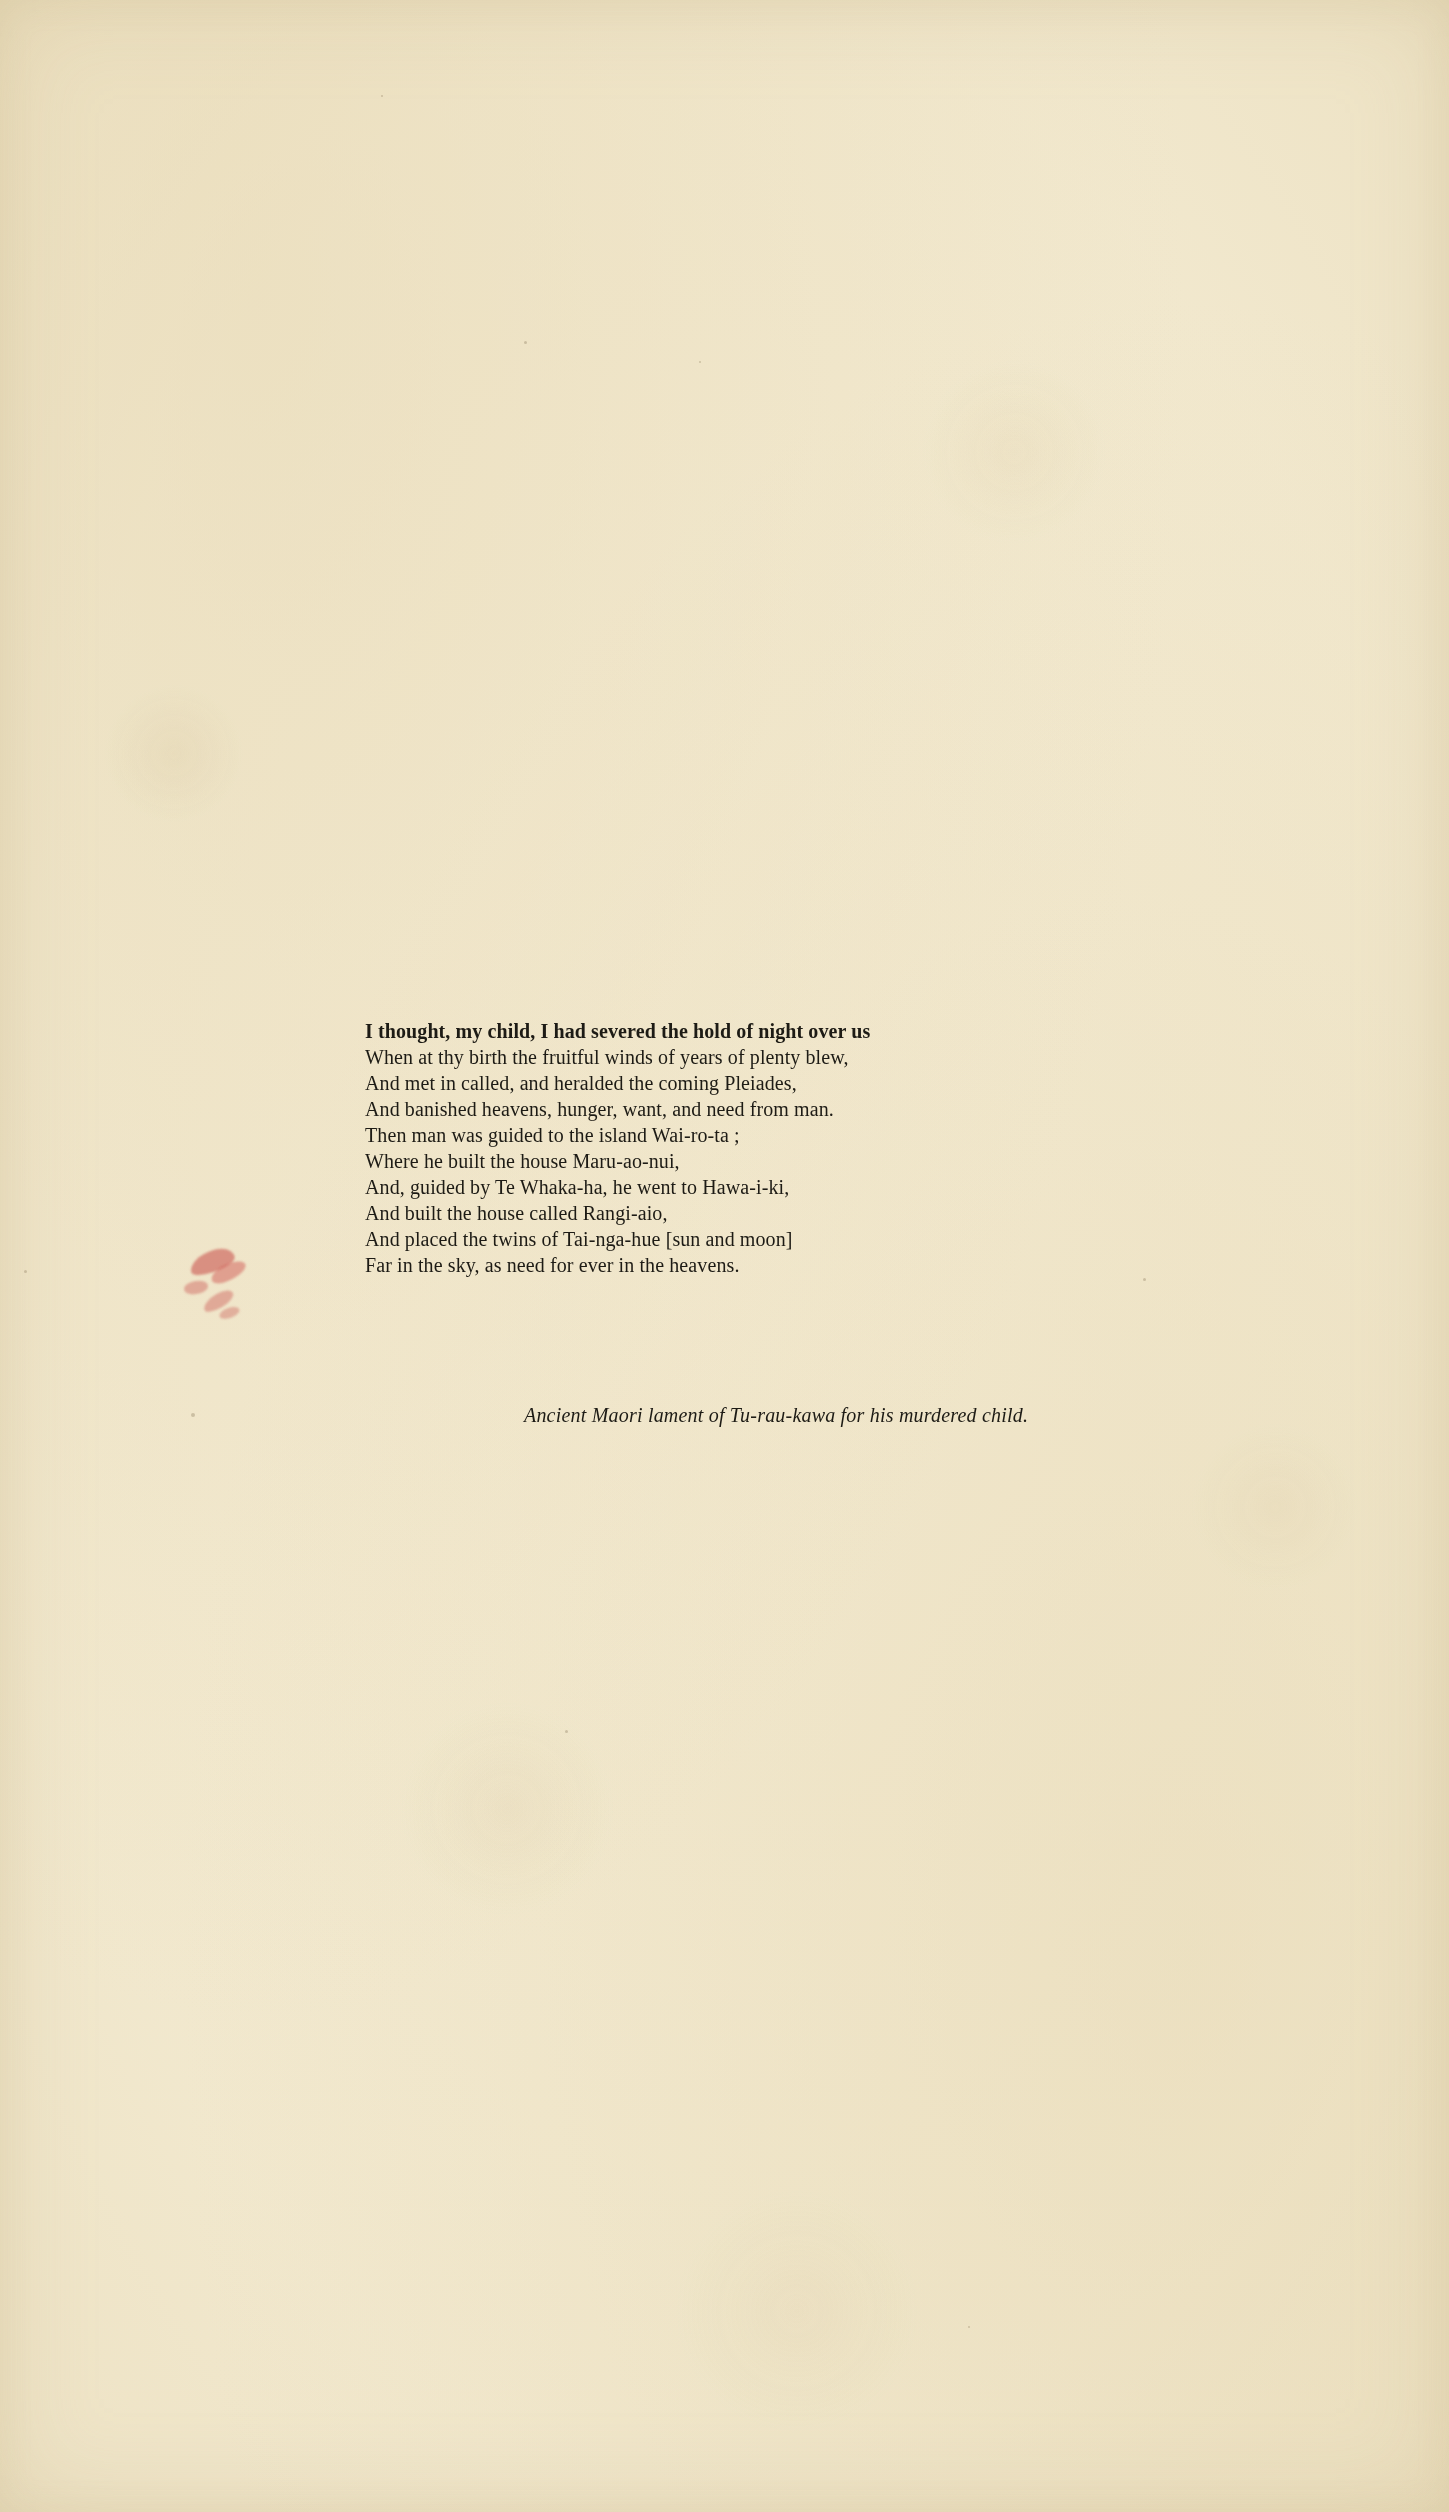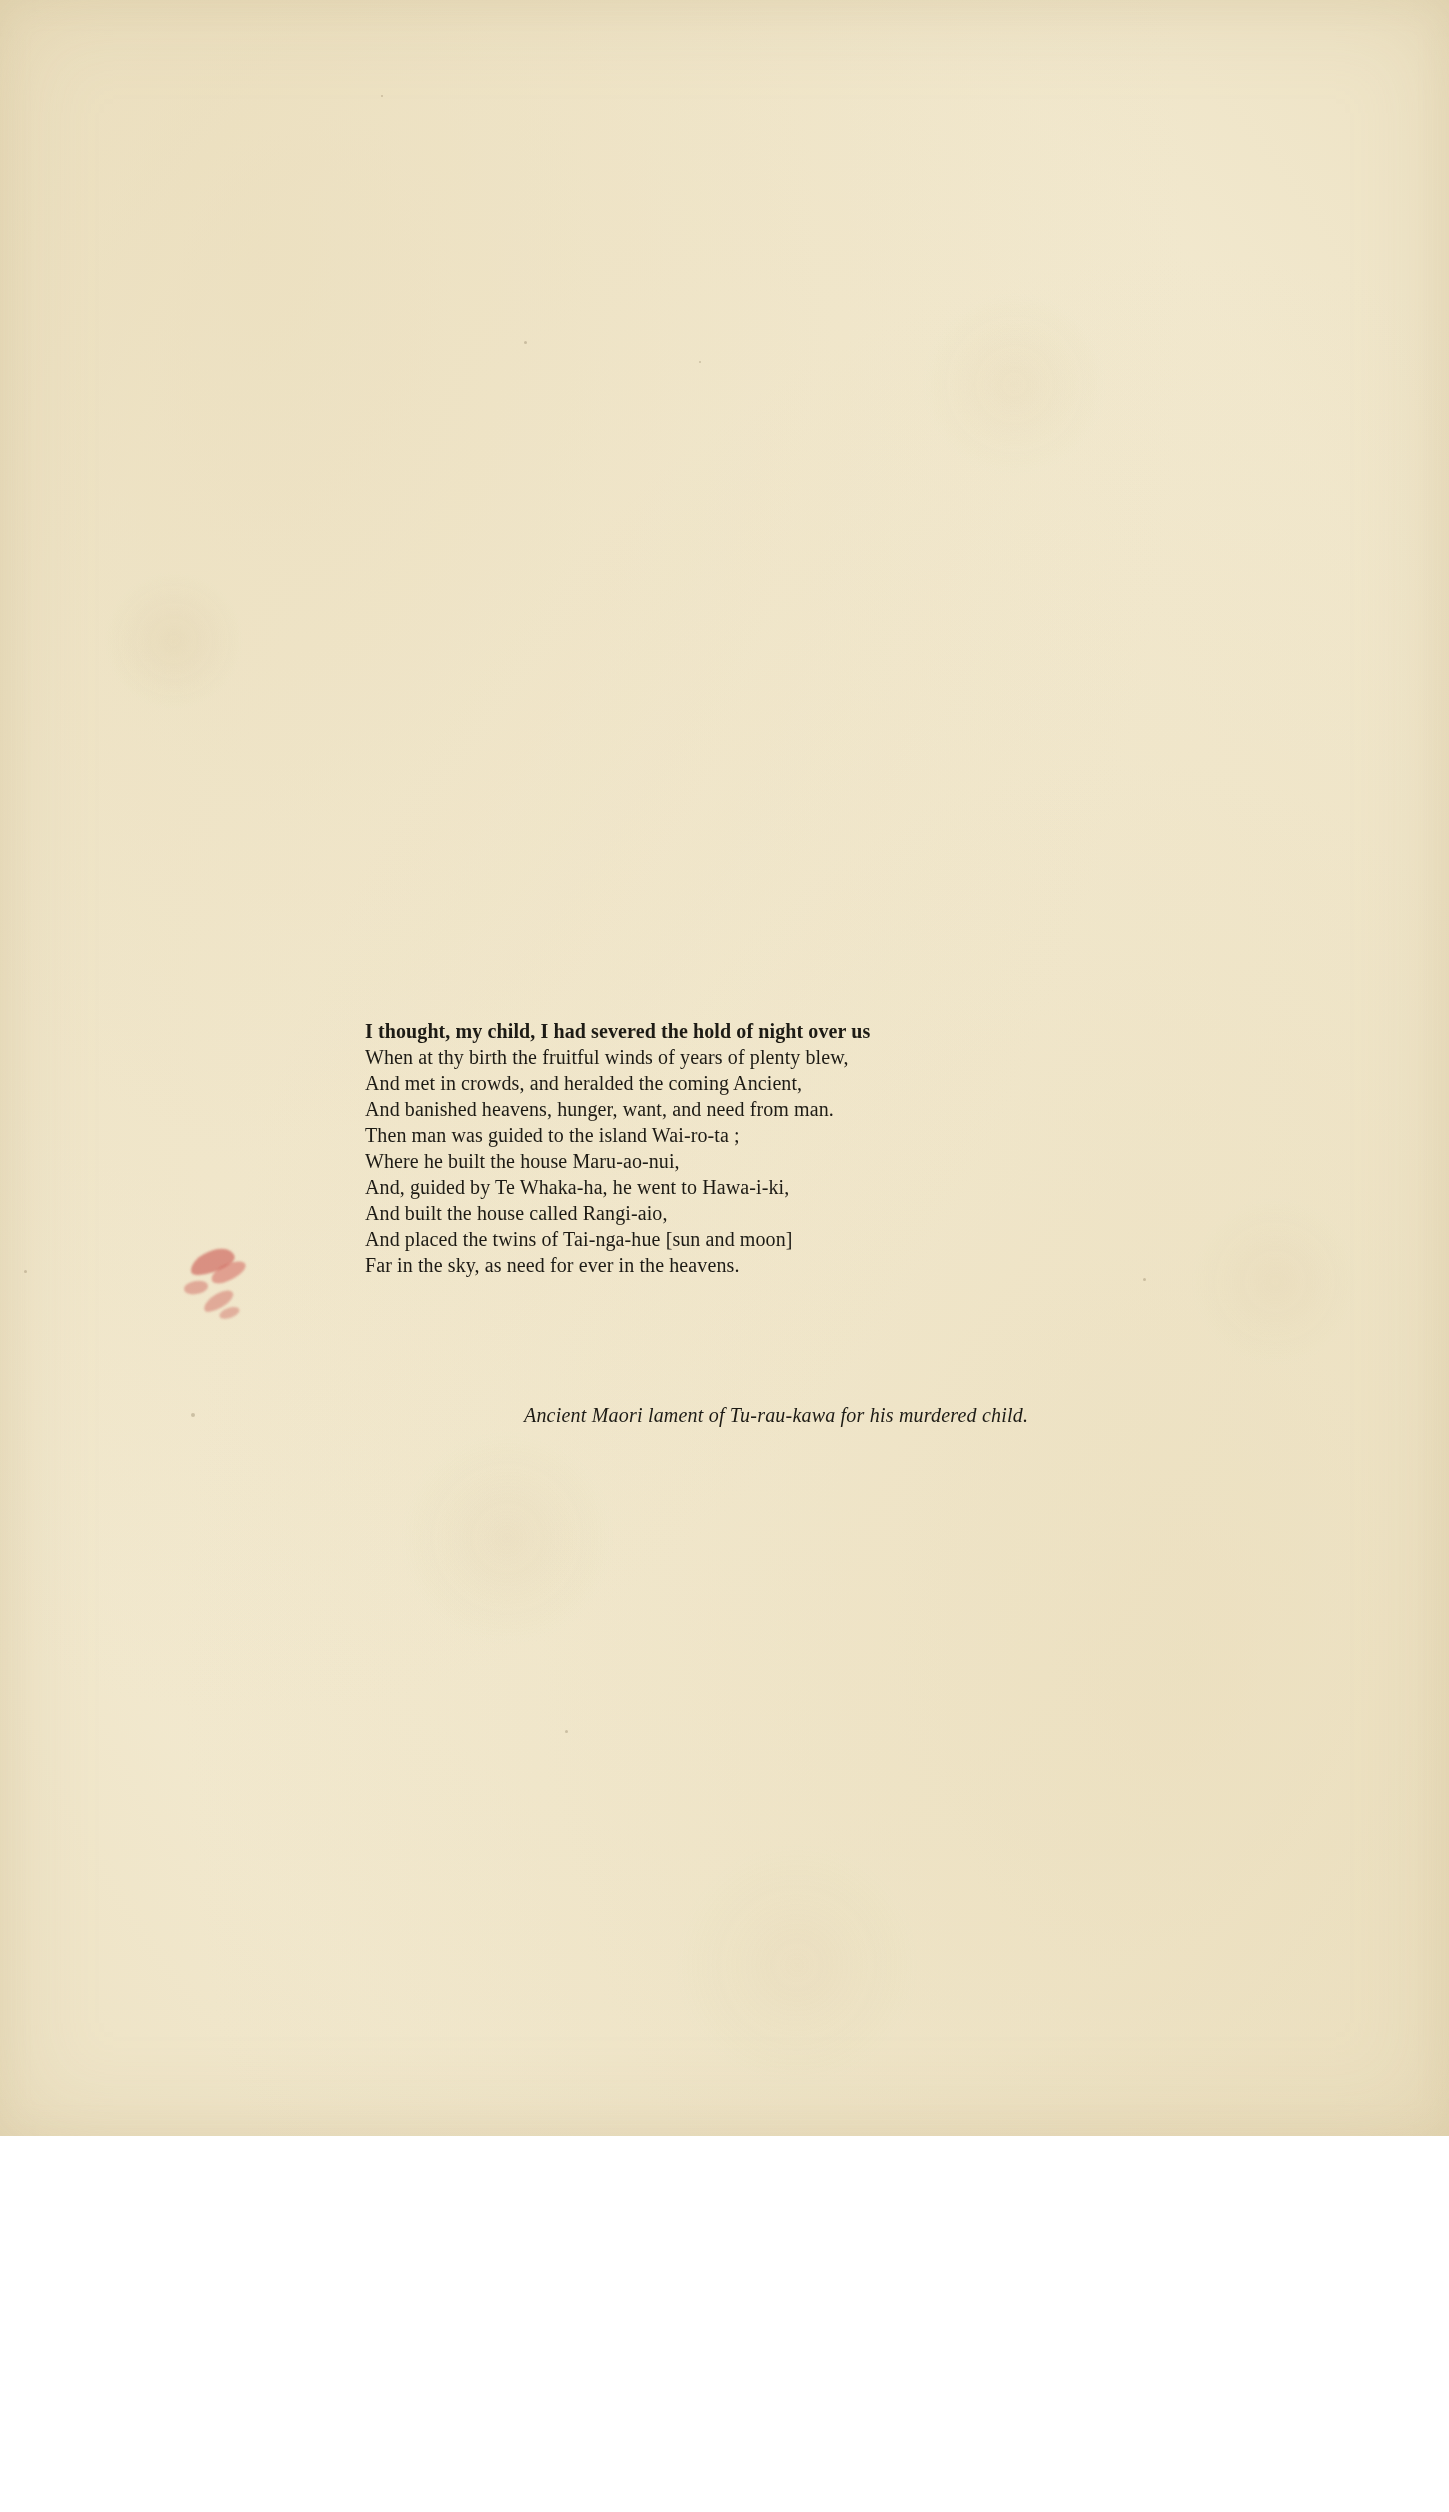--- a/index.html
+++ b/index.html
@@ -3,21 +3,21 @@
 <meta charset="utf-8">
 <style>
   html, body {
     margin: 0;
     padding: 0;
     background: #ffffff;
   }
   .page {
     position: relative;
     width: 1449px;
-    height: 2136px;
+    height: 2512px;
     background: #f2e9cf;
     background-image:
       radial-gradient(ellipse at 18% 12%, rgba(232,218,183,0.55) 0%, rgba(242,233,207,0) 55%),
       radial-gradient(ellipse at 82% 78%, rgba(229,214,176,0.45) 0%, rgba(242,233,207,0) 60%),
       radial-gradient(ellipse at 50% 50%, rgba(245,237,214,0.7) 0%, rgba(238,227,198,0.2) 70%, rgba(228,213,175,0.35) 100%);
     overflow: hidden;
     font-family: "Liberation Serif", serif;
     color: #1a1a16;
   }
   
@@ -143,21 +143,21 @@
     <span class="blob b1"></span>
     <span class="blob b2"></span>
     <span class="blob b3"></span>
     <span class="blob b4"></span>
     <span class="blob b5"></span>
   </div>
 
   <div class="poem">
     <div class="poem-line first">I thought, my child, I had severed the hold of night over us</div>
     <div class="poem-line">When at thy birth the fruitful winds of years of plenty blew,</div>
-    <div class="poem-line">And met in crowds, and heralded the coming Ancient,</div>
+    <div class="poem-line">And met in called, and heralded the coming Pleiades,</div>
     <div class="poem-line">And banished heavens, hunger, want, and need from man.</div>
     <div class="poem-line">Then man was guided to the island Wai-ro-ta ;</div>
     <div class="poem-line">Where he built the house Maru-ao-nui,</div>
     <div class="poem-line">And, guided by Te Whaka-ha, he went to Hawa-i-ki,</div>
     <div class="poem-line">And built the house called Rangi-aio,</div>
     <div class="poem-line">And placed the twins of Tai-nga-hue [sun and moon]</div>
     <div class="poem-line">Far in the sky, as need for ever in the heavens.</div>
   </div>
 
   <div class="attribution">Ancient Maori lament of Tu-rau-kawa for his murdered child.</div>

